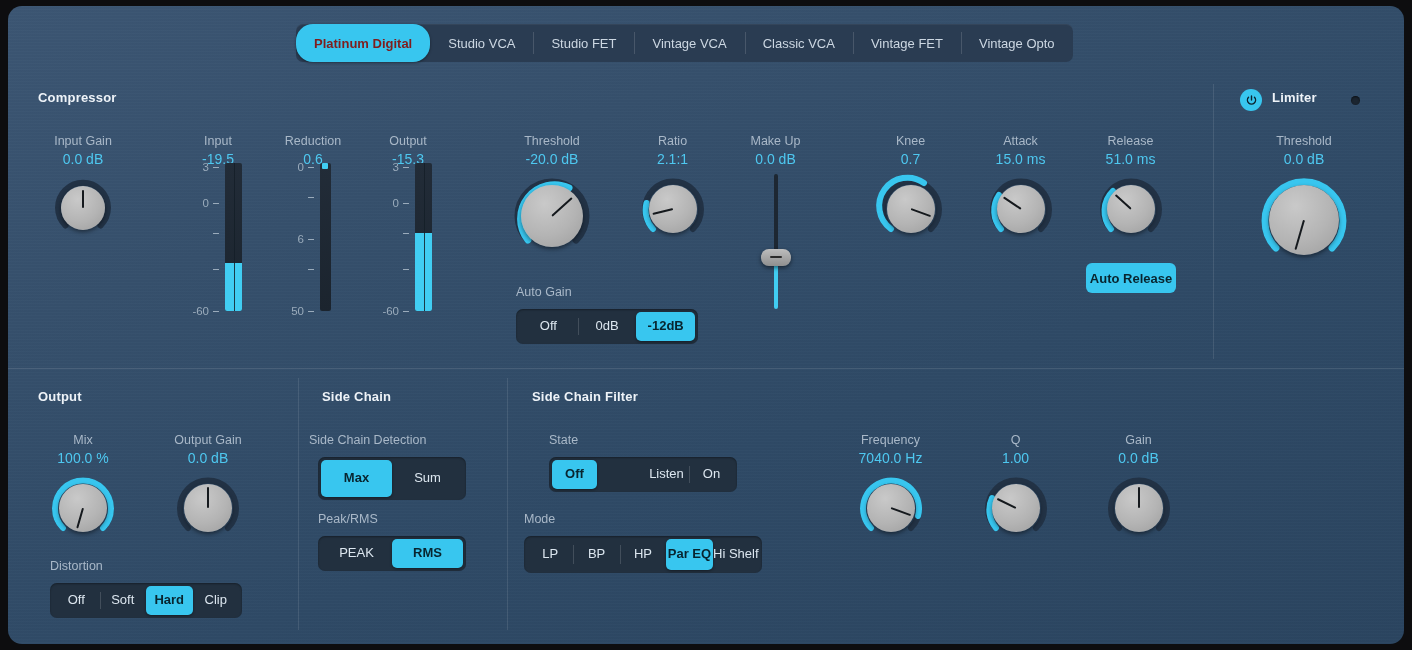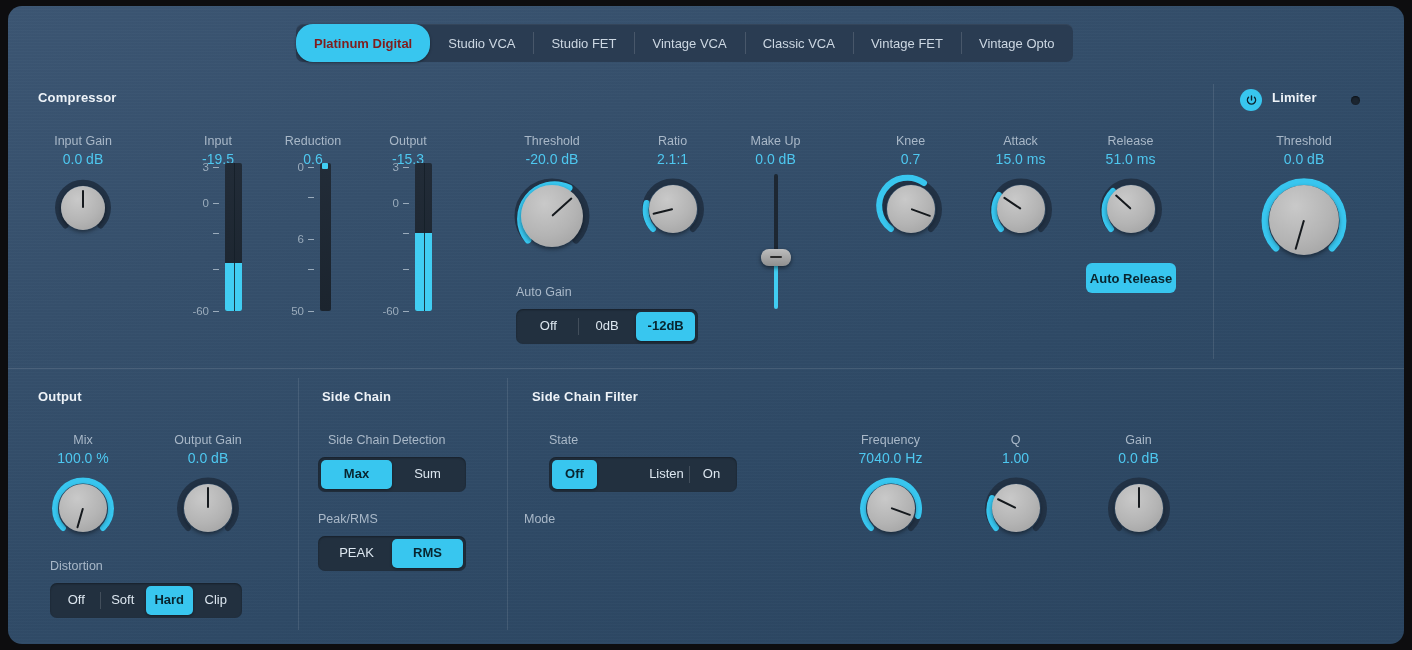--- a/index.html
+++ b/index.html
@@ -433,40 +433,47 @@
   </div>
 
   <div class="grp-label" style="left:42px; top:553px; width:192px;">Distortion</div>
   <div class="seg" style="left:42px; top:577px; width:192px; height:35px;">
     <div class="seg-item" style="flex:1;">Off</div>
     <div class="seg-item sep" style="flex:1;">Soft</div>
     <div class="seg-item on" style="flex:1;">Hard</div>
     <div class="seg-item" style="flex:1;">Clip</div>
   </div>
 
-  <div class="grp-label" style="left:320px; top:427px; width:148px;">Side Chain Detection</div>
-  <div class="seg" style="left:310px; top:451px; width:148px; height:35px;">
+  <div class="grp-label" style="left:301px; top:427px; width:148px;">Side Chain Detection</div>
+  <div class="seg" style="left:310px; top:451px; width:148px; height:43px;">
     <div class="seg-item on" style="flex:1;">Max</div>
     <div class="seg-item" style="flex:1;">Sum</div>
   </div>
 
   <div class="grp-label" style="left:310px; top:506px; width:148px;">Peak/RMS</div>
   <div class="seg" style="left:310px; top:530px; width:148px; height:35px;">
     <div class="seg-item" style="flex:1;">PEAK</div>
     <div class="seg-item on" style="flex:1;">RMS</div>
   </div>
 
   <div class="grp-label" style="left:541px; top:427px; width:188px;">State</div>
   <div class="seg" style="left:541px; top:451px; width:188px; height:35px;">
     <div class="seg-item on" style="flex:1;">Off</div>
     <div class="seg-item" style="flex:1;padding-left:47px;">Listen</div>
     <div class="seg-item sep" style="flex:1;">On</div>
   </div>
 
   <div class="grp-label" style="left:516px; top:506px; width:238px;">Mode</div>
+  <div class="seg" style="left:516px; top:530px; width:238px; height:37px;">
+    <div class="seg-item" style="flex:1;">LP</div>
+    <div class="seg-item sep" style="flex:1;">BP</div>
+    <div class="seg-item sep" style="flex:1;">HP</div>
+    <div class="seg-item on" style="flex:1;">Par EQ</div>
+    <div class="seg-item" style="flex:1;">Hi Shelf</div>
+  </div>
 
   <div class="param" style="left:830px; top:427px; width:105px;">
     <div class="p-label">Frequency</div>
     <div class="p-value">7040.0 Hz</div>
     <div class="knob-wrap" style="width:68px;height:68px;margin-top:8px;">
       <svg width="68" height="68" viewBox="0 0 68 68">
         <path d="M 14 54 A 28 28 0 1 1 54 54" fill="none" stroke="#223245" stroke-width="6" stroke-linecap="round"></path>
         <path d="M 14 54 A 28 28 0 1 1 61 42" fill="none" stroke="#38c6ef" stroke-width="6" stroke-linecap="round"></path>
       </svg>
       <div class="knob-face" style="left:10px;top:10px;width:48px;height:48px;"></div>

